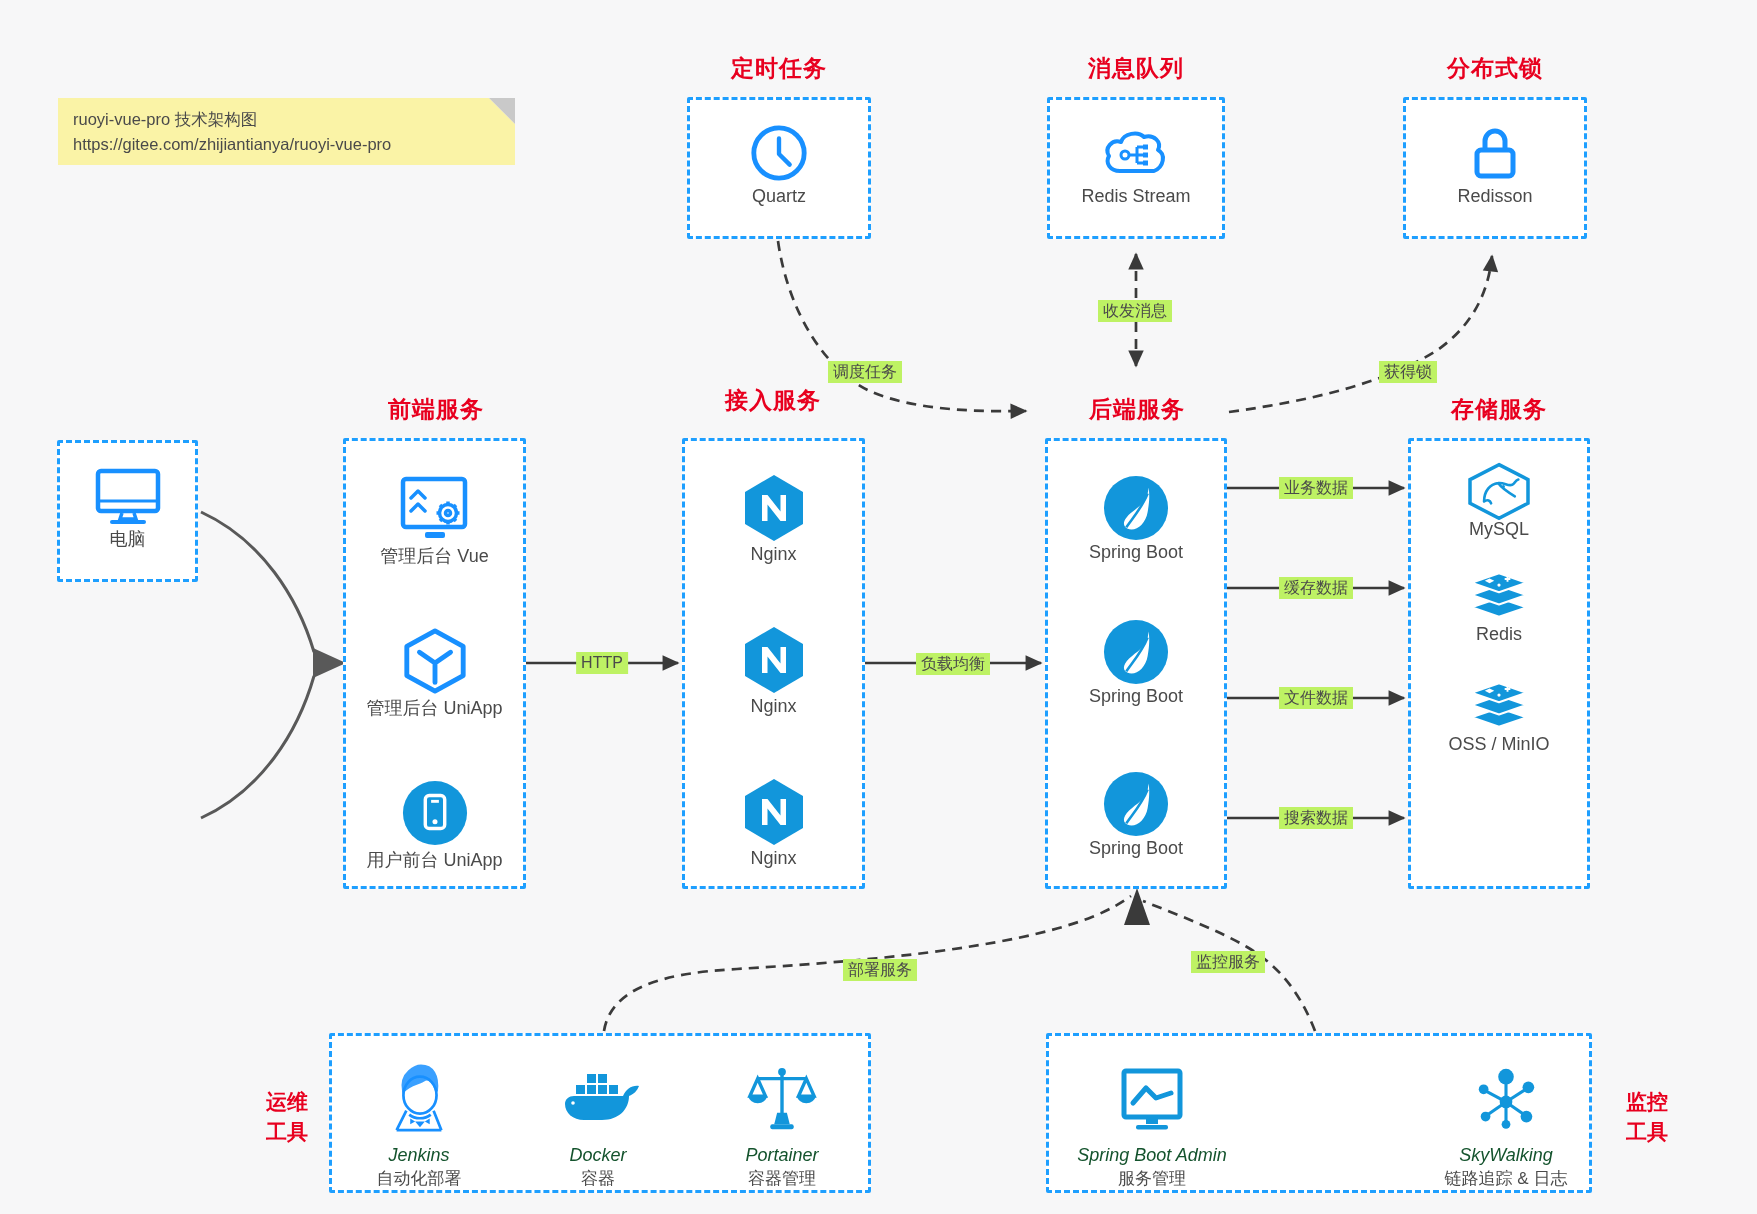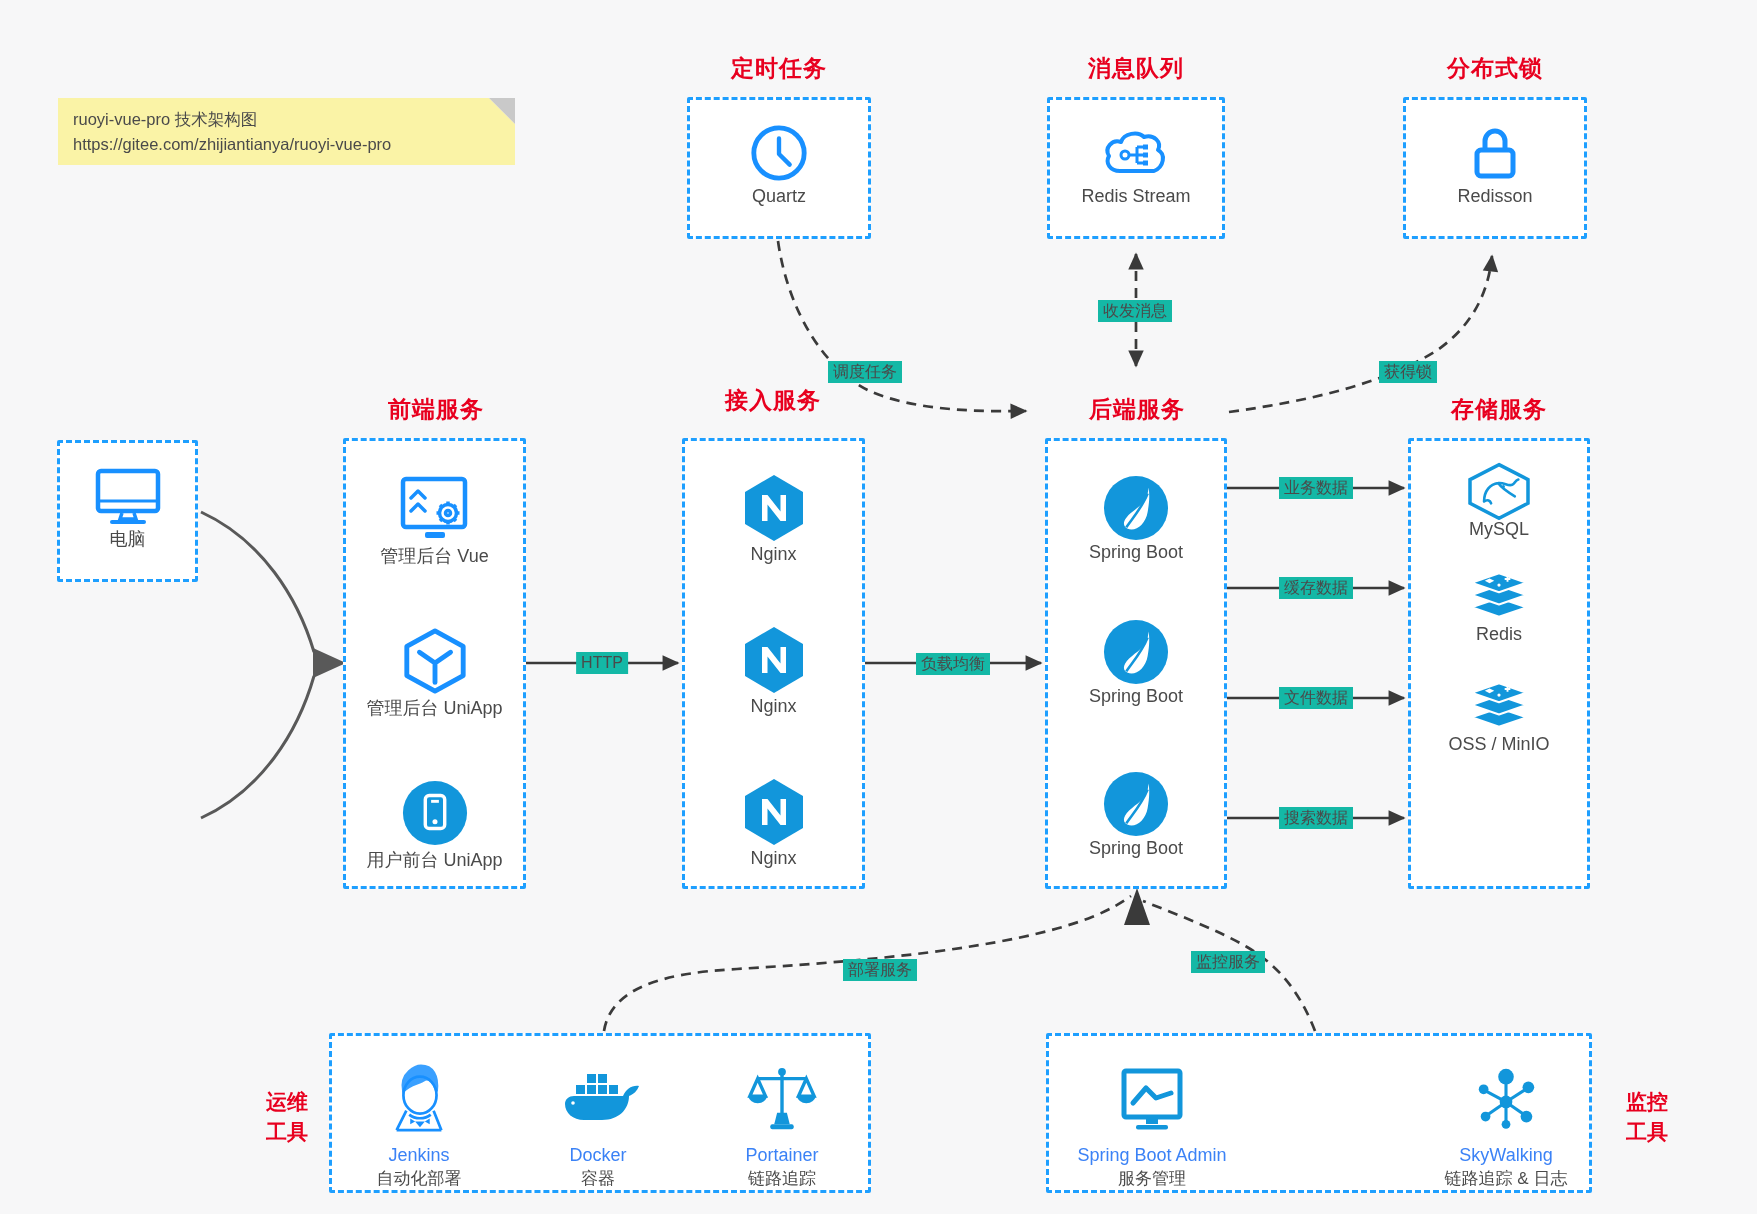--- a/index.html
+++ b/index.html
@@ -1,29 +1,29 @@
 <!DOCTYPE html>
 <html><head>
 <meta charset="utf-8">
 <style>
   html,body{margin:0;padding:0;background:#f7f7f8;font-family:"Liberation Sans","DejaVu Sans",sans-serif;}
   .canvas{position:relative;width:1757px;height:1214px;background:#f7f7f8;overflow:hidden;}
   svg.wires{position:absolute;left:0;top:0;pointer-events:none;}
   .box{position:absolute;background:#fff;border:3px dashed #1e9fff;box-sizing:border-box;border-radius:2px;}
   .gtitle{position:absolute;transform:translate(-50%,-50%);font-size:23px;font-weight:700;color:#e8001f;white-space:nowrap;letter-spacing:1px;}
   .vtitle{position:absolute;font-size:21px;font-weight:700;color:#e8001f;text-align:center;line-height:30px;white-space:pre-line;}
-  .elabel{position:absolute;transform:translate(-50%,-50%);background:#14b8a6;padding:1px 5px;font-size:16px;color:#4a4a4a;white-space:nowrap;line-height:20px;}
+  .elabel{position:absolute;transform:translate(-50%,-50%);background:#bef264;padding:1px 5px;font-size:16px;color:#4a4a4a;white-space:nowrap;line-height:20px;}
   .node,.tnode{position:absolute;left:0;right:0;display:flex;flex-direction:column;align-items:center;}
   .tnode{top:20px;}
   .ic{display:flex;align-items:center;justify-content:center;}
   .tnode .ic{height:66px;}
   .nlabel{font-size:18px;color:#4a4a4a;white-space:nowrap;}
   .bnode{position:absolute;top:22px;display:flex;flex-direction:column;align-items:center;}
   .bnode .ic{height:84px;}
-  .bnode .l1{margin-top:2px;font-size:18px;color:#3b82f6;line-height:23px;white-space:nowrap;}
+  .bnode .l1{margin-top:2px;font-size:18px;color:#14532d;line-height:23px;white-space:nowrap;font-style:italic;}
   .bnode .l2{font-size:17px;color:#4a4a4a;line-height:23px;white-space:nowrap;}
   .note{position:absolute;left:58px;top:98px;width:457px;height:67px;background:#faf3a6;
         clip-path:polygon(0 0,calc(100% - 26px) 0,100% 26px,100% 100%,0 100%);
         font-size:16.5px;color:#4a4a4a;line-height:25px;padding:9px 0 0 15px;box-sizing:border-box;}
   .note-fold{position:absolute;left:489px;top:98px;width:26px;height:26px;background:#c9c9c9;
         clip-path:polygon(0 0,100% 0,100% 100%);}
 </style>
 </head>
 <body>
 
@@ -323,21 +323,21 @@
               <path d="M62,15 L54,33 L70,33 Z"></path>
             </g>
             <path d="M2,33 A10.5,10.5 0 0 0 22,33 Z" fill="#1296db"></path>
             <path d="M52,33 A10.5,10.5 0 0 0 72,33 Z" fill="#1296db"></path>
             <circle cx="37" cy="8" r="4" fill="#1296db"></circle>
             <path d="M32,50 L42,50 L45,62 L29,62 Z" fill="#1296db"></path>
             <rect x="25" y="62" width="24" height="5" rx="2" fill="#1296db"></rect>
           </svg>
       </span>
       <span class="l1">Portainer</span>
-      <span class="l2">链路追踪</span>
+      <span class="l2">容器管理</span>
     </div>
   </div>
 
   <div class="box" style="left:1046px;top:1033px;width:546px;height:160px">
     <div class="bnode" style="left:8px;width:190px">
       <span class="ic">
         <svg width="74" height="66" viewBox="0 0 74 66">
             <rect x="9" y="4" width="56" height="46" rx="2" fill="none" stroke="#1296db" stroke-width="5"></rect>
             <path d="M18,36 L31,21 L41,31 L56,26" fill="none" stroke="#1296db" stroke-width="5" stroke-linejoin="round" stroke-linecap="round"></path>
             <rect x="31" y="52" width="12" height="5" fill="#1296db"></rect>

